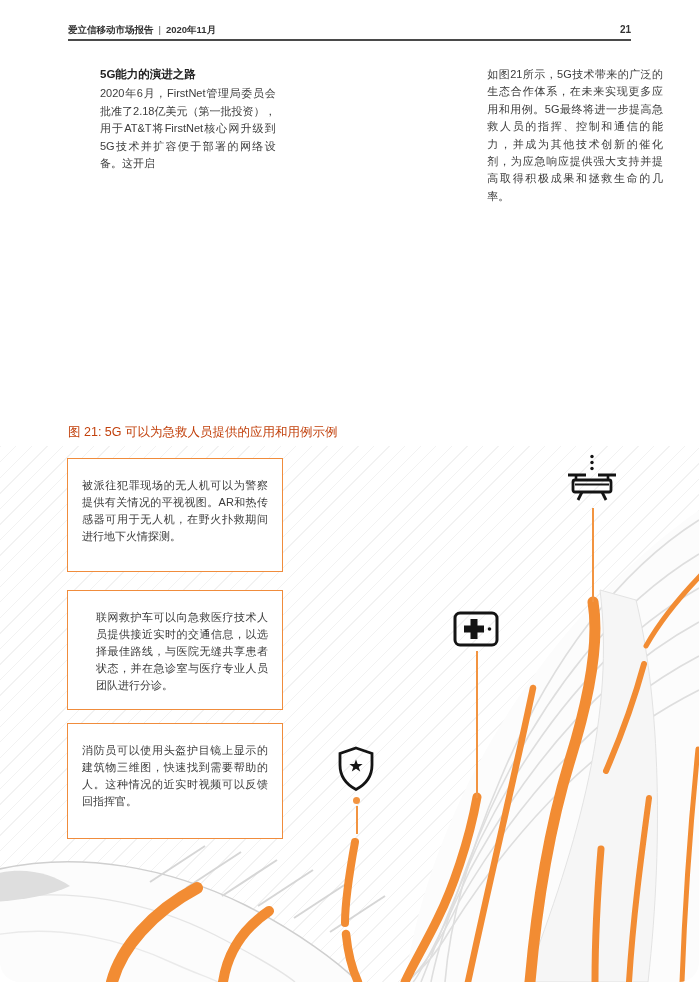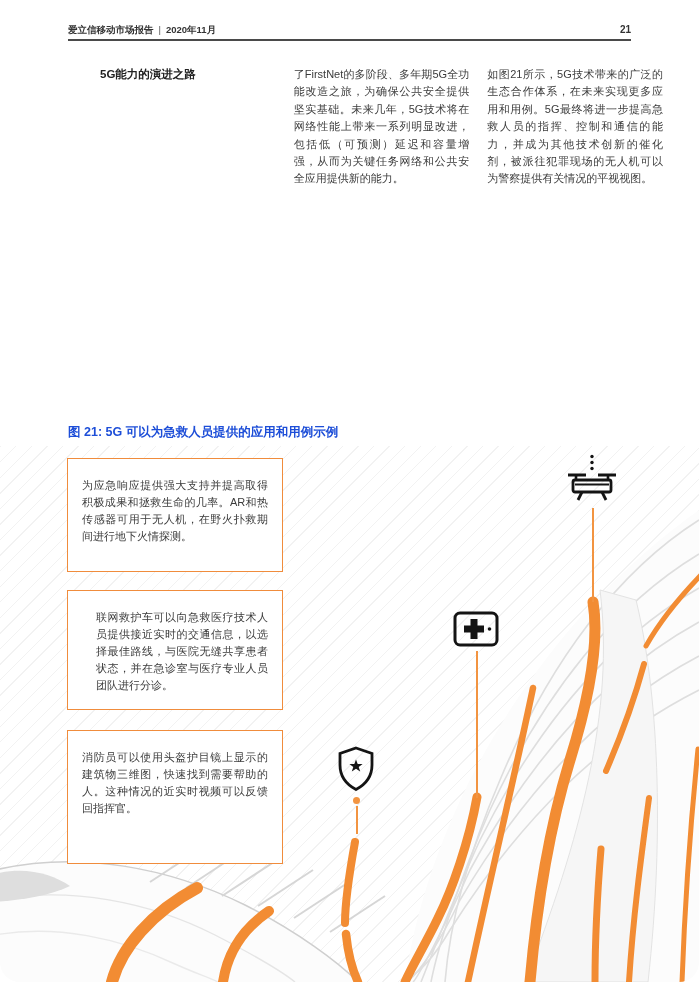--- a/index.html
+++ b/index.html
@@ -14,60 +14,60 @@
   .hdr{position:absolute;left:68px;top:24px;width:563px;font-size:9.5px;font-weight:bold;color:#333;}
   .hdr .pageno{position:absolute;right:0;top:0;font-weight:600;font-size:10px;color:#333;}
   .hdr-sep{margin:0 5px;font-weight:400;color:#555;}
   .hdr-rule{position:absolute;left:68px;top:39px;width:563px;height:2px;background:#4a4a4a;}
   
   .article{position:absolute;left:68px;top:66px;width:563px;display:flex;gap:18px;margin-left:32px;}
   .col{width:180px;font-size:11px;line-height:17.4px;text-align:justify;}
   .col h3{margin:0 0 2px 0;font-size:11.5px;line-height:17.4px;color:#222;}
   .col p{margin:0 0 17px 0;}
   
-  .fig-title{position:absolute;left:68px;top:424px;width:563px;font-size:12.5px;font-weight:bold;color:#1d4ed8;}
+  .fig-title{position:absolute;left:68px;top:424px;width:563px;font-size:12.5px;font-weight:normal;color:#c2410c;}
   
   .figure{position:absolute;left:0;top:446px;width:699px;height:536px;overflow:hidden;background:#fff;}
   .figure .hatch{
     position:absolute;inset:0;
     background:repeating-linear-gradient(135deg,rgba(0,0,0,0.05) 0 1px,transparent 1px 11px);
   }
   .art{position:absolute;left:0;top:0;}
   .callout{
     position:absolute;left:67px;width:216px;box-sizing:border-box;
     border:1.5px solid #F08C3C;background:#ffffff;
     padding:18px 14px 0 14px;font-size:11px;line-height:17px;text-align:justify;color:#3b3b3b;
   }
   .callout.c1{top:12px;height:114px;}
   .callout.c2{top:144px;height:120px;padding-left:28px;}
-  .callout.c3{top:284px;height:134px;}
+  .callout.c3{top:277px;height:116px;}
   .icon{position:absolute;color:#141414;}
   .leader{position:absolute;width:2px;background:#F29441;}
   .leader-dot{position:absolute;width:7px;height:7px;border-radius:50%;background:#F29441;}
 </style>
 </head>
 <body>
 
 <div class="page">
 
   <div class="hdr">
     <span>爱立信移动市场报告</span><span class="hdr-sep">|</span><span>2020年11月</span>
     <span class="pageno">21</span>
   </div>
   <div class="hdr-rule"></div>
 
   <div class="article">
     <div class="col">
       <h3>5G能力的演进之路</h3>
+      <p>2020年6月，FirstNet管理局委员会批准了2.18亿美元（第一批投资），用于AT&amp;T将FirstNet核心网升级到5G技术并扩容便于部署的网络设备。这开启</p>
     </div>
     <div class="col">
-      <p>了FirstNet的多阶段、多年期5G全功能改造之旅，为确保公共安全提供坚实基础。未来几年，5G技术将在网络性能上带来一系列明显改进，包括低（可预测）延迟和容量增强，从而为关键任务网络和公共安全应用提供新的能力。</p>
     </div>
     <div class="col">
-      <p>如图21所示，5G技术带来的广泛的生态合作体系，在未来实现更多应用和用例。5G最终将进一步提高急救人员的指挥、控制和通信的能力，并成为其他技术创新的催化剂，被派往犯罪现场的无人机可以为警察提供有关情况的平视视图。</p>
+      <p>如图21所示，5G技术带来的广泛的生态合作体系，在未来实现更多应用和用例。5G最终将进一步提高急救人员的指挥、控制和通信的能力，并成为其他技术创新的催化剂，为应急响应提供强大支持并提高取得积极成果和拯救生命的几率。</p>
     </div>
   </div>
 
   <div class="fig-title">图 21: 5G 可以为急救人员提供的应用和用例示例</div>
 
   <div class="figure">
     <div class="hatch"></div>
 
     <svg class="art" width="699" height="536" viewBox="0 0 699 536">
 
@@ -113,21 +113,21 @@
         <path d="M 698,303 C 691,373 685,453 682,536" stroke-width="5"></path>
       </g>
     </svg>
 
     <div class="leader" style="left:592px;top:62px;height:94px;"></div>
     <div class="leader" style="left:476px;top:205px;height:147px;"></div>
     <div class="leader-dot" style="left:353px;top:351px;"></div>
     <div class="leader" style="left:356px;top:360px;height:28px;"></div>
 
     <div class="callout c1">
-      <span>为应急响应提供强大支持并提高取得积极成果和拯救生命的几率。AR和热传感器可用于无人机，在野火扑救期间进行地下火情探测。</span>
+      <span>被派往犯罪现场的无人机可以为警察提供有关情况的平视视图。AR和热传感器可用于无人机，在野火扑救期间进行地下火情探测。</span>
     </div>
     <div class="callout c2">
       <span>联网救护车可以向急救医疗技术人员提供接近实时的交通信息，以选择最佳路线，与医院无缝共享患者状态，并在急诊室与医疗专业人员团队进行分诊。</span>
     </div>
     <div class="callout c3">
       <span>消防员可以使用头盔护目镜上显示的建筑物三维图，快速找到需要帮助的人。这种情况的近实时视频可以反馈回指挥官。</span>
     </div>
 
     <span class="icon" style="left:566px;top:8px;">
       <svg width="52" height="50" viewBox="0 0 52 50" fill="none" stroke="currentColor">

